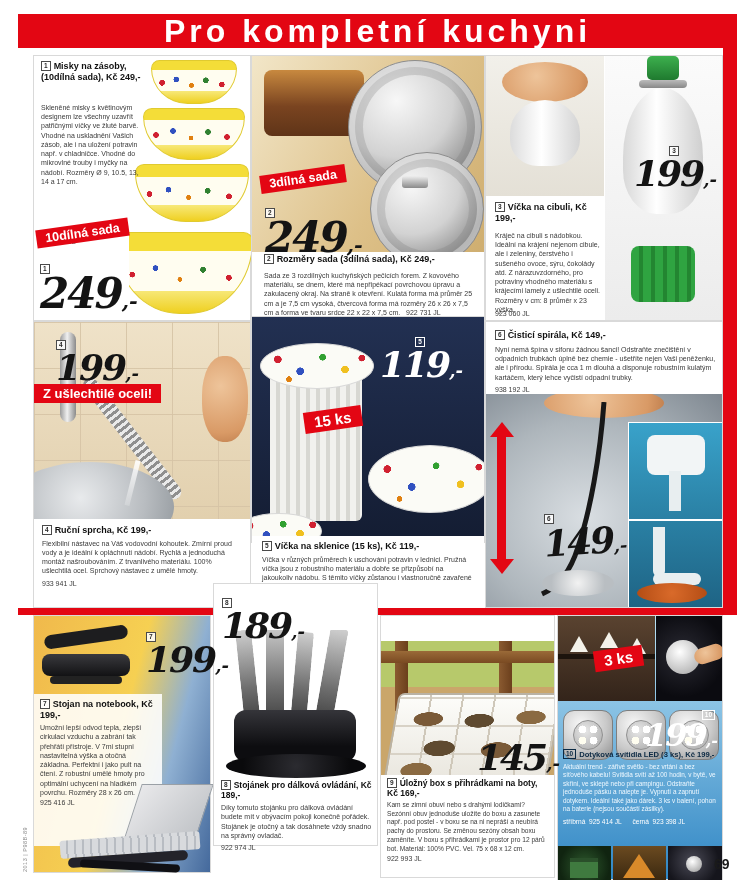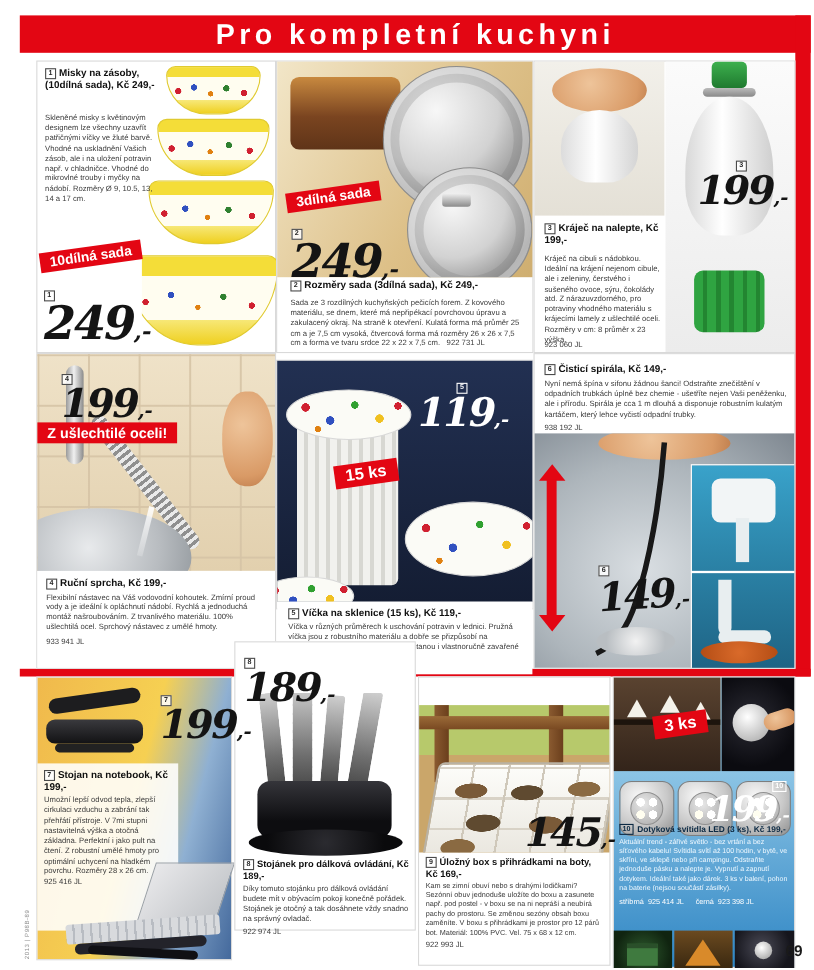--- a/index.html
+++ b/index.html
@@ -1,21 +1,21 @@
 <!DOCTYPE html>
 <html><head>
 <meta charset="utf-8">
 <style>
   html,body{margin:0;padding:0;background:#fff;font-family:"Liberation Sans",sans-serif;}
   #page{position:relative;width:740px;height:882px;background:#fff;overflow:hidden;}
   .a{position:absolute;}
   
   .redband{background:#e30613;}
   #topbanner{left:18px;top:14px;width:719px;height:34px;display:flex;align-items:center;justify-content:center;}
-  #topbanner h1{margin:12px;color:#fff;font-size:26px;font-weight:bold;letter-spacing:4px;}
+  #topbanner h1{margin:12px;color:#fff;font-size:32px;font-weight:bold;letter-spacing:4px;}
   #rightbar{left:723px;top:14px;width:14px;height:601px;}
   #middivider{left:18px;top:608px;width:719px;height:7px;}
   
   .tile{position:absolute;background:#fff;border:1px solid #d9d9d9;box-sizing:border-box;}
   .ptitle{font-size:9px;font-weight:bold;color:#101010;line-height:1.18;}
   .pdesc{font-size:7px;color:#3a3a3a;line-height:1.32;margin-top:3px;}
   .pcode{font-size:7px;color:#3a3a3a;margin-top:4px;}
   .numbox{display:inline-block;border:1px solid #4a4a4a;background:rgba(255,255,255,.85);color:#2a2a2a;
           font-size:6.5px;line-height:7.5px;padding:0 2px;font-weight:bold;font-style:normal;
           font-family:"Liberation Sans",sans-serif;vertical-align:1px;margin-right:3px;letter-spacing:0;}
@@ -129,21 +129,21 @@
       <div class="a" style="left:42px;top:0;width:32px;height:24px;border-radius:5px;background:linear-gradient(#3db04e,#1f7a2f);"></div>
       <div class="a" style="left:34px;top:24px;width:48px;height:8px;border-radius:4px;background:linear-gradient(#bbb,#888);"></div>
       <div class="a" style="left:18px;top:32px;width:80px;height:126px;border-radius:50% 50% 42% 42%/55% 55% 35% 35%;background:linear-gradient(90deg,#d8d8d8,#ffffff 42%,#cfcfcf);"></div>
       <div class="a" style="left:26px;top:190px;width:64px;height:56px;border-radius:8px;background:repeating-linear-gradient(90deg,#2fa441 0 8px,#238631 8px 12px);"></div>
     </div>
     <div class="a" style="left:148px;top:84px;z-index:4;">
       <div style="text-align:center;"><span class="numbox">3</span></div>
       <div class="price pr36"><span>199</span><span class="suf">,-</span></div>
     </div>
     <div class="a ptitle" style="left:9px;top:146px;width:104px;">
-      <span class="numbox">3</span><span>Kráječ na nalepte, Kč 199,-</span>
+      <span class="numbox">3</span><span>Víčka na cibuli, Kč 199,-</span>
     </div>
     <div class="a pdesc" style="left:9px;top:172px;width:108px;">Kráječ na cibuli s nádobkou. Ideální na krájení nejenom cibule, ale i zeleniny, čerstvého i sušeného ovoce, sýru, čokolády atd. Z nárazuvzdorného, pro potraviny vhodného materiálu s krájecími lamely z ušlechtilé oceli. Rozměry v cm: 8 průměr x 23 výška.</div>
     <div class="a pcode" style="left:9px;top:250px;">923 060 JL</div>
   </section>
 
   <section class="tile" style="left:33px;top:321px;width:218px;height:287px;">
     <div class="ph" style="left:0;top:0;width:216px;height:197px;
          background-image:linear-gradient(rgba(214,196,166,.9) 1.5px, transparent 1.5px),linear-gradient(90deg, rgba(214,196,166,.9) 1.5px, transparent 1.5px),linear-gradient(#efe2c8,#e2d0ae);
          background-size:46px 46px,46px 46px,100% 100%;">
       <div class="a" style="left:26px;top:10px;width:16px;height:90px;border-radius:8px;background:linear-gradient(90deg,#9a9a9a,#f0f0f0 45%,#8a8a8a);"></div>
@@ -159,21 +159,21 @@
     <div class="badge" style="left:0;top:62px;font-size:13px;padding:2px 9px;">Z ušlechtilé oceli!</div>
     <div class="a" style="left:0;top:197px;width:216px;height:88px;background:#fff;padding:6px 8px;box-sizing:border-box;">
       <div class="ptitle">
         <span class="numbox">4</span><span>Ruční sprcha, Kč 199,-</span>
       </div>
       <div class="pdesc">Flexibilní nástavec na Váš vodovodní kohoutek. Zmírní proud vody a je ideální k opláchnutí nádobí. Rychlá a jednoduchá montáž našroubováním. Z trvanlivého materiálu. 100% ušlechtilá ocel. Sprchový nástavec z umělé hmoty.</div>
       <div class="pcode">933 941 JL</div>
     </div>
   </section>
 
-  <section class="tile" style="left:251px;top:327px;width:234px;height:227px;">
+  <section class="tile" style="left:251px;top:316px;width:234px;height:227px;">
     <div class="ph" style="left:0;top:0;width:232px;height:219px;background:linear-gradient(#223052,#141d33);">
       <div class="a" style="left:18px;top:44px;width:92px;height:160px;border-radius:6px;background:repeating-linear-gradient(90deg,#f1f1ee 0 6px,#d7d7d2 6px 10px);"></div>
       <div class="fruitlid" style="left:8px;top:26px;width:112px;height:44px;border-radius:50%;"></div>
       <div class="fruitlid" style="left:116px;top:128px;width:122px;height:66px;border-radius:50%;"></div>
       <div class="fruitlid" style="left:-16px;top:196px;width:84px;height:34px;border-radius:50%;"></div>
     </div>
     <div class="a" style="left:128px;top:14px;z-index:4;">
       <div style="text-align:center;"><span class="numbox w">5</span></div>
       <div class="price pr36 w"><span>119</span><span class="suf">,-</span></div>
     </div>

